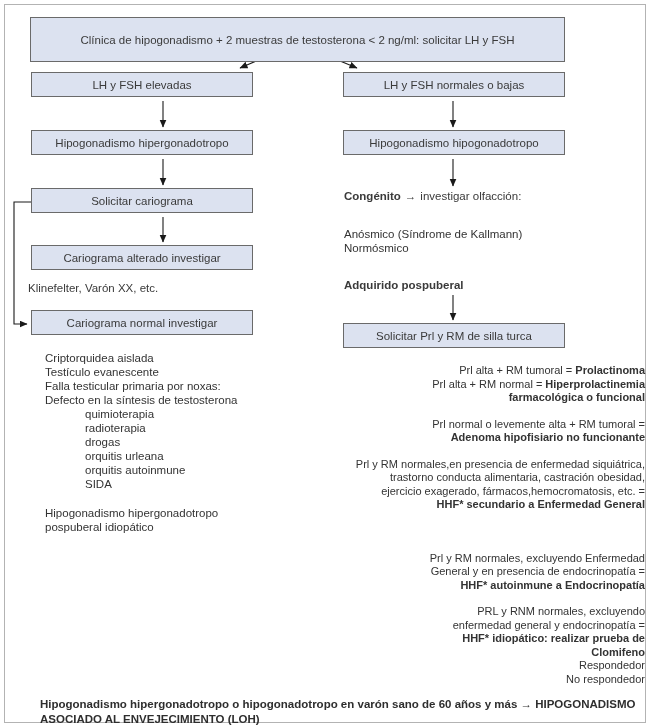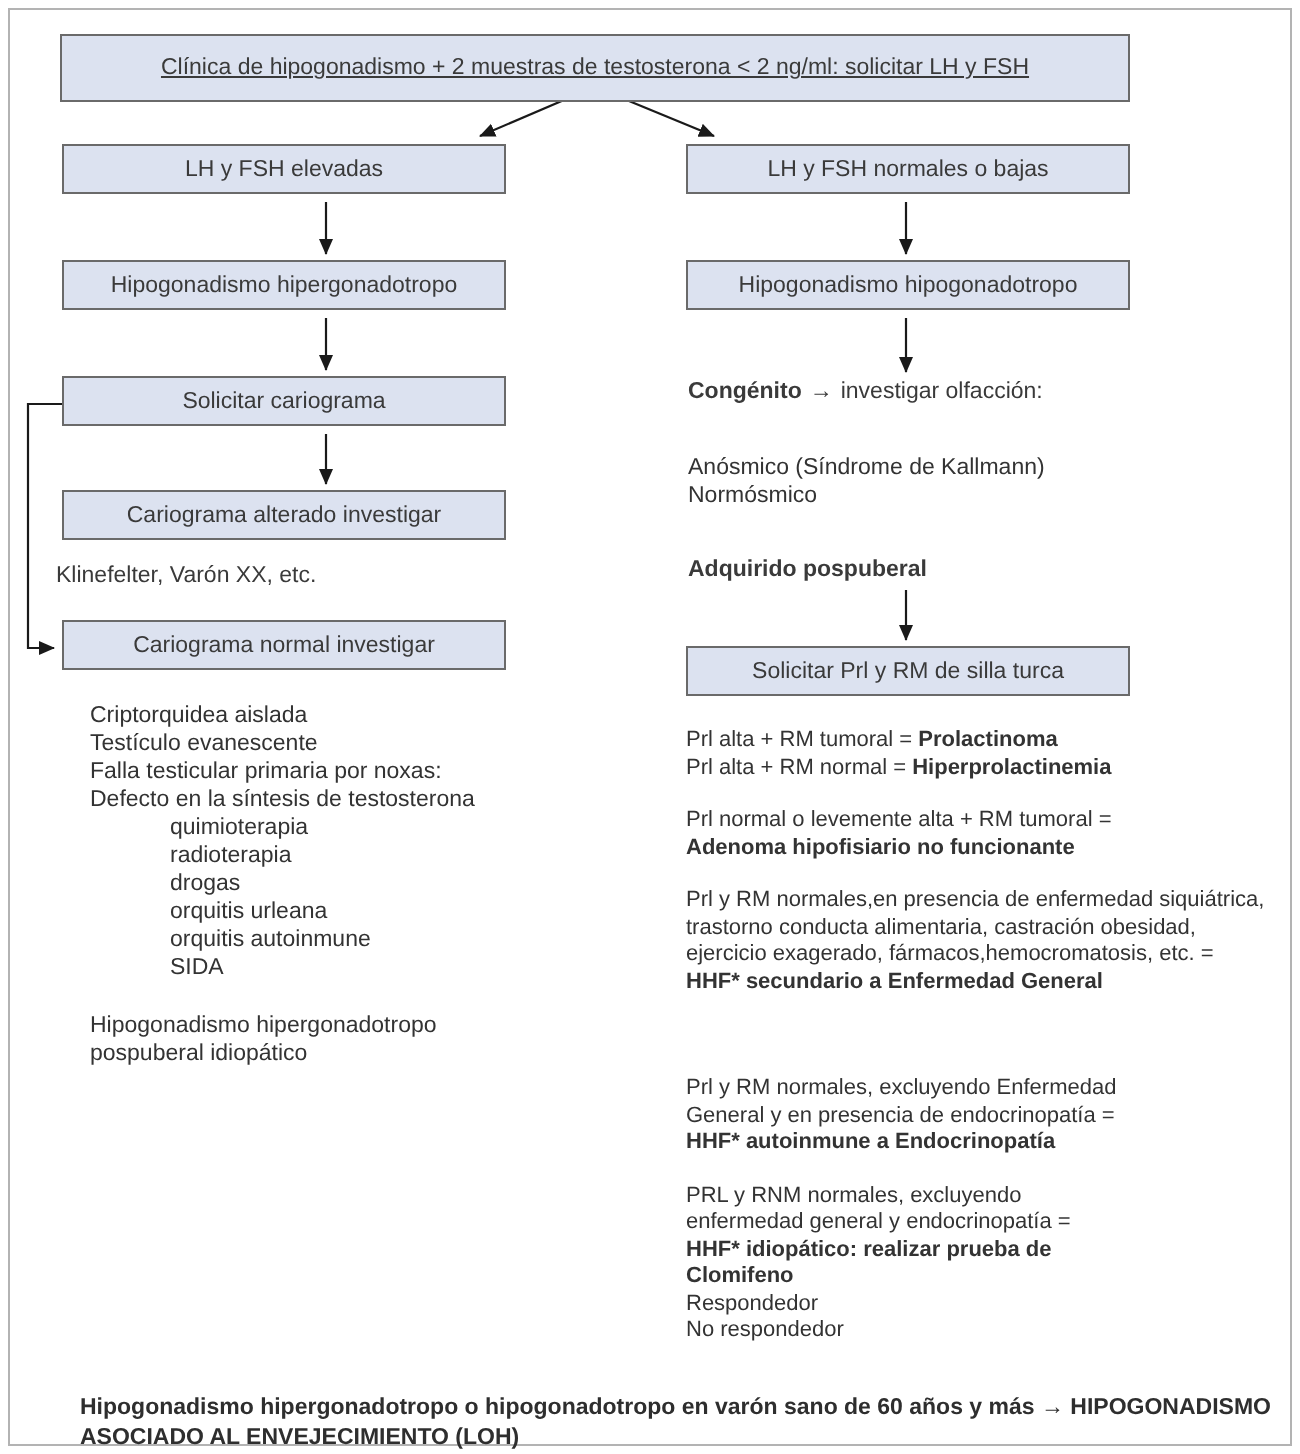--- a/index.html
+++ b/index.html
@@ -13,31 +13,31 @@
     border:1px solid #b3b3b3;pointer-events:none;
   }
   svg.connectors{position:absolute;left:0;top:0;}
   .fbox{
     position:absolute;height:25px;
     background:#dce2f0;border:1px solid #6a6a6a;
     display:flex;align-items:center;justify-content:center;
     font-size:11.5px;color:#3a3a3a;text-align:center;
     box-sizing:border-box;
   }
-  .fbox.root{left:30px;top:17px;width:535px;height:34px;text-decoration:underline;}
+  .fbox.root{left:30px;top:17px;width:535px;height:45px;}
   .col-l{left:31px;width:222px;}
   .col-r{left:343px;width:222px;}
   .txt{position:absolute;font-size:11.5px;color:#3a3a3a;}
   .b{font-weight:bold;}
   .list{position:absolute;left:45px;top:351px;width:280px;font-size:11.5px;line-height:14px;}
   .list .indent{padding-left:40px;}
   .list .tail{margin-top:15px;}
   .olf{position:absolute;left:344px;top:228px;font-size:11.5px;line-height:13.8px;}
   .rblock{position:absolute;left:343px;top:364px;width:302px;font-size:11px;line-height:13.5px;}
-  .rgroup{margin-bottom:13px;}
+  .rgroup{margin-bottom:13px;text-align:right;}
   .rgroup.g3{margin-bottom:40px;}
   .ln{white-space:pre-wrap;}
   .footer{
     position:absolute;left:40px;top:697px;width:600px;
     font-size:11.5px;font-weight:bold;line-height:14.5px;color:#2e2e2e;
   }
   .arrow-glyph{margin:0 4px;font-weight:normal;}
 </style>
 </head>
 <body>
@@ -101,20 +101,21 @@
   </div>
 
   <div class="txt b" style="left:344px;top:279px">Adquirido pospuberal</div>
 
   <div class="fbox col-r" style="top:323px">Solicitar Prl y RM de silla turca</div>
 
   <div class="rblock">
     <div class="rgroup">
       <div class="ln"><span>Prl alta + RM tumoral = </span><span class="b">Prolactinoma</span></div>
       <div class="ln"><span>Prl alta + RM normal = </span><span class="b">Hiperprolactinemia</span></div>
+      <div class="ln"><span></span><span class="b">farmacológica o funcional</span></div>
     </div>
     <div class="rgroup">
       <div class="ln"><span>Prl normal o levemente alta + RM tumoral =</span><span class="b"></span></div>
       <div class="ln"><span></span><span class="b">Adenoma hipofisiario no funcionante</span></div>
     </div>
     <div class="rgroup g3">
       <div class="ln"><span>Prl y RM normales,en presencia de enfermedad siquiátrica,</span><span class="b"></span></div>
       <div class="ln"><span>trastorno conducta alimentaria, castración obesidad,</span><span class="b"></span></div>
       <div class="ln"><span>ejercicio exagerado, fármacos,hemocromatosis, etc. =</span><span class="b"></span></div>
       <div class="ln"><span></span><span class="b">HHF* secundario a Enfermedad General</span></div>

